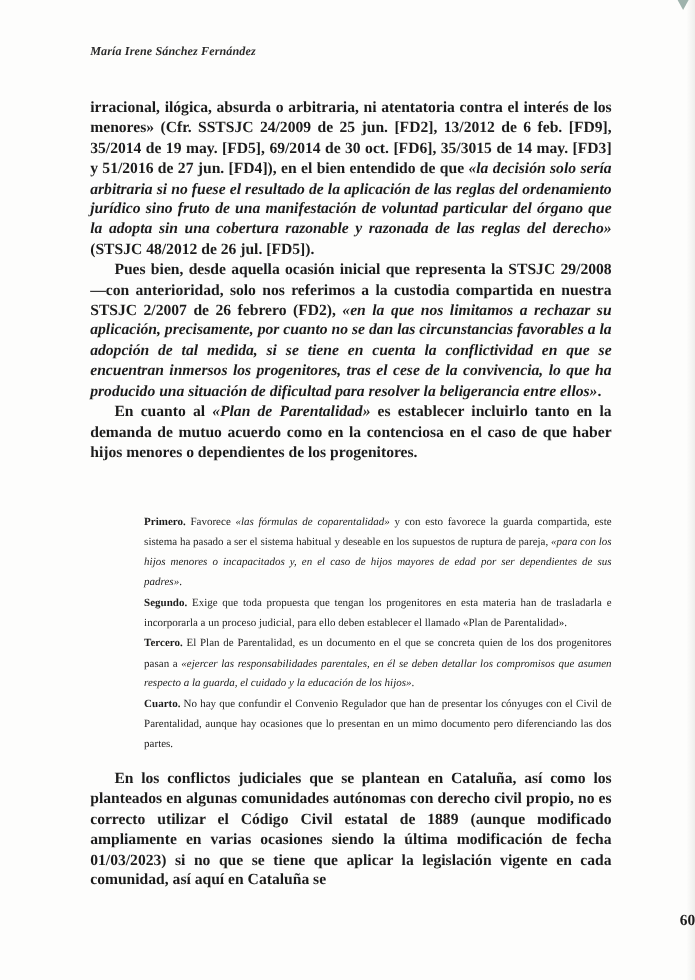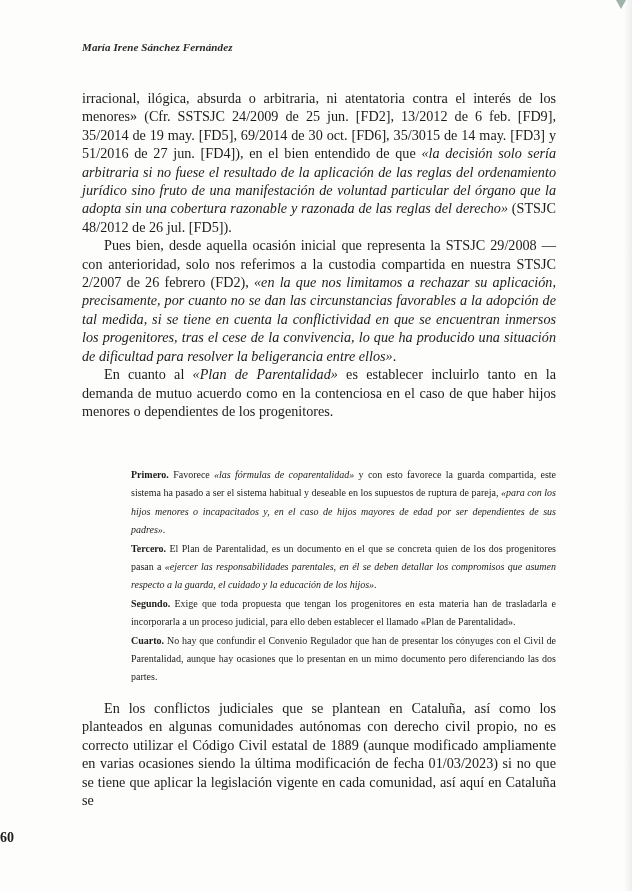--- a/index.html
+++ b/index.html
@@ -5,52 +5,52 @@
   html, body { margin: 0; padding: 0; }
   body {
     width: 632px; height: 891px; background: #fdfdfc; position: relative; overflow: hidden;
     font-family: "Liberation Serif", "DejaVu Serif", serif; color: #1c1c1c;
   }
   .page { position: absolute; left: 0; top: 0; width: 632px; height: 632px; }
   .right-edge { position: absolute; right: 0; top: 0; width: 8px; height: 891px; background: linear-gradient(to right, #fdfdfc, #eeeeec); }
   .corner-mark { position: absolute; right: 6px; top: 0; width: 0; height: 0;
     border-left: 5px solid transparent; border-right: 5px solid transparent; border-top: 9px solid #9fb3ad; }
   .running-head { position: absolute; left: 82px; top: 41px; font-size: 11px; font-style: italic; font-weight: bold; color: #2a2a2a; letter-spacing: 0.1px; }
-  .body-text { position: absolute; left: 82px; width: 474px; font-size: 14.2px; line-height: 18.4px; text-align: justify; }
+  .body-text { position: absolute; left: 82px; width: 474px; font-size: 14.2px; line-height: 18.4px; text-align: justify; font-weight: bold; }
   .para { margin: 0; text-align: justify; }
   .indent { text-indent: 22px; }
   .it { font-style: italic; }
   .section-title { position: absolute; left: 106px; top: 371px; font-size: 14.5px; font-weight: bold; }
   .section-title .num { margin-right: 8px; }
   .list { position: absolute; left: 131px; width: 425px; font-size: 10px; line-height: 18.4px; text-align: justify; font-family: Liberation Serif, serif; }
   .list p { margin: 0; }
   .b { font-weight: bold; }
-  .page-number { position: absolute; left: 0; width: 632px; top: 830px; text-align: left; font-size: 14px; font-weight: bold; }
+  .page-number { position: absolute; left: 0; width: 632px; top: 830px; text-align: right; font-size: 14px; font-weight: bold; }
 </style>
 </head>
 <body>
 
 <div class="page">
   <div class="right-edge"></div>
   <div class="corner-mark"></div>
 
   <div class="running-head">María Irene Sánchez Fernández</div>
 
   <div class="body-text" style="top:89px;">
     <p class="para"><span>irracional, ilógica, absurda o arbitraria, ni atentatoria contra el interés de los menores» (Cfr. SSTSJC 24/2009 de 25 jun. [FD2], 13/2012 de 6 feb. [FD9], 35/2014 de 19 may. [FD5], 69/2014 de 30 oct. [FD6], 35/3015 de 14 may. [FD3] y 51/2016 de 27 jun. [FD4]), en el bien entendido de que </span><span class="it">«la decisión solo sería arbitraria si no fuese el resultado de la aplicación de las reglas del ordenamiento jurídico sino fruto de una manifestación de voluntad particular del órgano que la adopta sin una cobertura razonable y razonada de las reglas del derecho»</span><span> (STSJC 48/2012 de 26 jul. [FD5]).</span></p>
     <p class="para indent"><span>Pues bien, desde aquella ocasión inicial que representa la STSJC 29/2008 —con anterioridad, solo nos referimos a la custodia compartida en nuestra STSJC 2/2007 de 26 febrero (FD2), </span><span class="it">«en la que nos limitamos a rechazar su aplicación, precisamente, por cuanto no se dan las circunstancias favorables a la adopción de tal medida, si se tiene en cuenta la conflictividad en que se encuentran inmersos los progenitores, tras el cese de la convivencia, lo que ha producido una situación de dificultad para resolver la beligerancia entre ellos»</span><span>.</span></p>
     <p class="para indent"><span>En cuanto al </span><span class="it">«Plan de Parentalidad»</span><span> es establecer incluirlo tanto en la demanda de mutuo acuerdo como en la contenciosa en el caso de que haber hijos menores o dependientes de los progenitores.</span></p>
   </div>
 
 
 
   <div class="list" style="top:466px;">
     <p><span class="b">Primero.</span><span> Favorece </span><span class="it">«las fórmulas de coparentalidad»</span><span> y con esto favorece la guarda compartida, este sistema ha pasado a ser el sistema habitual y deseable en los supuestos de ruptura de pareja, </span><span class="it">«para con los hijos menores o incapacitados y, en el caso de hijos mayores de edad por ser dependientes de sus padres»</span><span>.</span></p>
+    <p><span class="b">Segundo.</span><span> Exige que toda propuesta que tengan los progenitores en esta materia han de trasladarla e incorporarla a un proceso judicial, para ello deben establecer el llamado «Plan de Parentalidad».</span></p>
     <p><span class="b">Tercero.</span><span> El Plan de Parentalidad, es un documento en el que se concreta quien de los dos progenitores pasan a </span><span class="it">«ejercer las responsabilidades parentales, en él se deben detallar los compromisos que asumen respecto a la guarda, el cuidado y la educación de los hijos»</span><span>.</span></p>
-    <p><span class="b">Segundo.</span><span> Exige que toda propuesta que tengan los progenitores en esta materia han de trasladarla e incorporarla a un proceso judicial, para ello deben establecer el llamado «Plan de Parentalidad».</span></p>
     <p><span class="b">Cuarto.</span><span> No hay que confundir el Convenio Regulador que han de presentar los cónyuges con el Civil de Parentalidad, aunque hay ocasiones que lo presentan en un mimo documento pero diferenciando las dos partes.</span></p>
   </div>
 
   <div class="body-text" style="top:699px;">
     <p class="para indent">En los conflictos judiciales que se plantean en Cataluña, así como los planteados en algunas comunidades autónomas con derecho civil propio, no es correcto utilizar el Código Civil estatal de 1889 (aunque modificado ampliamente en varias ocasiones siendo la última modificación de fecha 01/03/2023) si no que se tiene que aplicar la legislación vigente en cada comunidad, así aquí en Cataluña se</p>
   </div>
 
   <div class="page-number">60</div>
 </div>
 

